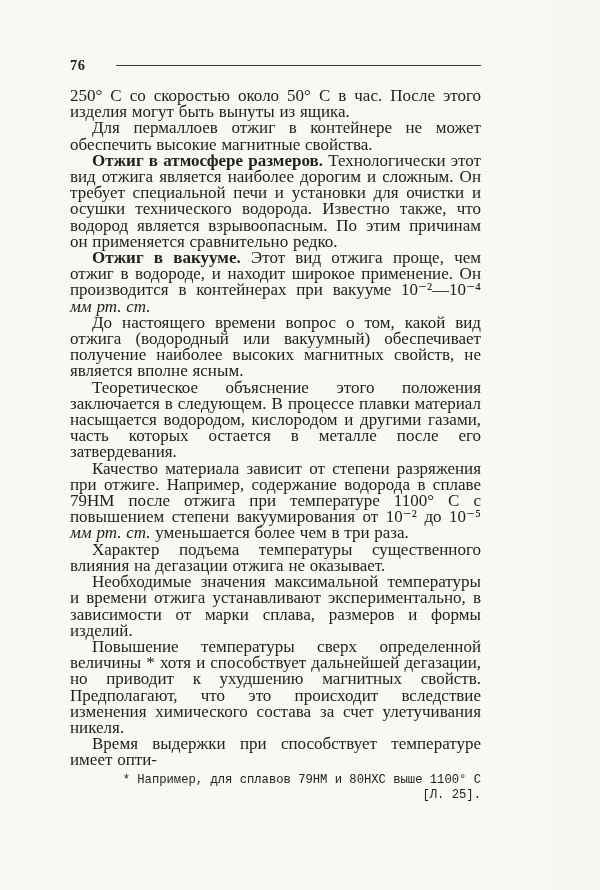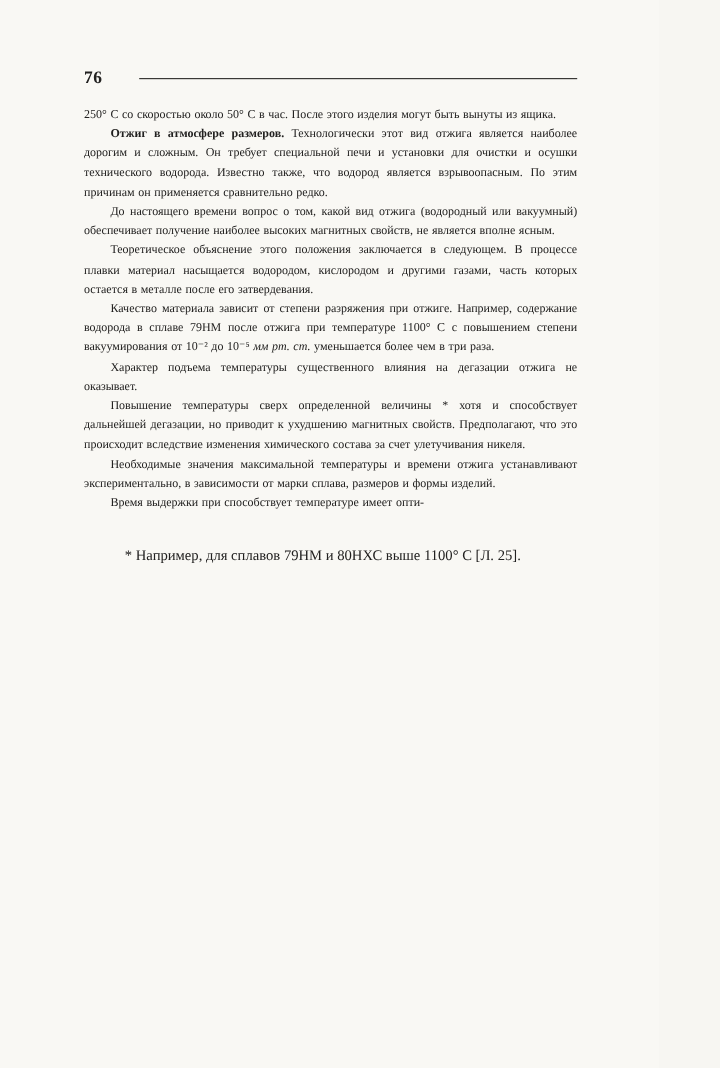--- a/index.html
+++ b/index.html
@@ -30,53 +30,56 @@
     letter-spacing: 0.5px;
   }
   .header-rule {
     flex: 1;
     margin-left: 30px;
     border-top: 1.4px solid #3a3936;
     height: 0;
   }
   .text-block {
     text-align: justify;
-    font-size: 10px;
+    font-size: 17px;
     line-height: 16.2px;
     word-spacing: 0.5px;
   }
   .text-block p {
     margin: 0;
   }
   .text-block p.indent {
     text-indent: 22px;
   }
   .run-bold { font-weight: bold; }
   .run-italic { font-style: italic; }
   .footnote {
-    margin-top: 28px;
+    margin-top: 4px;
     font-size: 12.2px;
     line-height: 15px;
     padding-left: 34px;
-    text-align: left;
+    text-align: right;
+    font-family: Liberation Mono, monospace;
   }
 </style>
 </head>
 <body>
 
 <div class="book-page">
   <div class="page-header">
     <span class="page-number">76</span>
     <span class="header-rule"></span>
   </div>
   <div class="text-block">
       <p class=""><span class="run">250° С со скоростью около 50° С в час. После этого изделия могут быть вынуты из ящика.</span></p>
+      <p class="indent"><span class="run">Для пермаллоев отжиг в контейнере не может обеспечить высокие магнитные свойства.</span></p>
       <p class="indent"><span class="run-bold">Отжиг в атмосфере размеров.</span><span class="run"> Технологически этот вид отжига является наиболее дорогим и сложным. Он требует специальной печи и установки для очистки и осушки технического водорода. Известно также, что водород является взрывоопасным. По этим причинам он применяется сравнительно редко.</span></p>
+      <p class="indent"><span class="run-bold">Отжиг в вакууме.</span><span class="run"> Этот вид отжига проще, чем отжиг в водороде, и находит широкое применение. Он производится в контейнерах при вакууме 10⁻²—10⁻⁴ </span><span class="run-italic">мм рт. ст.</span></p>
       <p class="indent"><span class="run">До настоящего времени вопрос о том, какой вид отжига (водородный или вакуумный) обеспечивает получение наиболее высоких магнитных свойств, не является вполне ясным.</span></p>
       <p class="indent"><span class="run">Теоретическое объяснение этого положения заключается в следующем. В процессе плавки материал насыщается водородом, кислородом и другими газами, часть которых остается в металле после его затвердевания.</span></p>
       <p class="indent"><span class="run">Качество материала зависит от степени разряжения при отжиге. Например, содержание водорода в сплаве 79НМ после отжига при температуре 1100° С с повышением степени вакуумирования от 10⁻² до 10⁻⁵ </span><span class="run-italic">мм рт. ст.</span><span class="run"> уменьшается более чем в три раза.</span></p>
       <p class="indent"><span class="run">Характер подъема температуры существенного влияния на дегазации отжига не оказывает.</span></p>
+      <p class="indent"><span class="run">Необходимые значения максимальной температуры и времени отжига устанавливают экспериментально, в зависимости от марки сплава, размеров и формы изделий.</span></p>
       <p class="indent"><span class="run">Повышение температуры сверх определенной величины * хотя и способствует дальнейшей дегазации, но приводит к ухудшению магнитных свойств. Предполагают, что это происходит вследствие изменения химического состава за счет улетучивания никеля.</span></p>
-      <p class="indent"><span class="run">Необходимые значения максимальной температуры и времени отжига устанавливают экспериментально, в зависимости от марки сплава, размеров и формы изделий.</span></p>
       <p class="indent"><span class="run">Время выдержки при способствует температуре имеет опти-</span></p>
     </div>
   <div class="footnote">* Например, для сплавов 79НМ и 80НХС выше 1100° С [Л. 25].</div>
 </div>
 
 </body></html>

